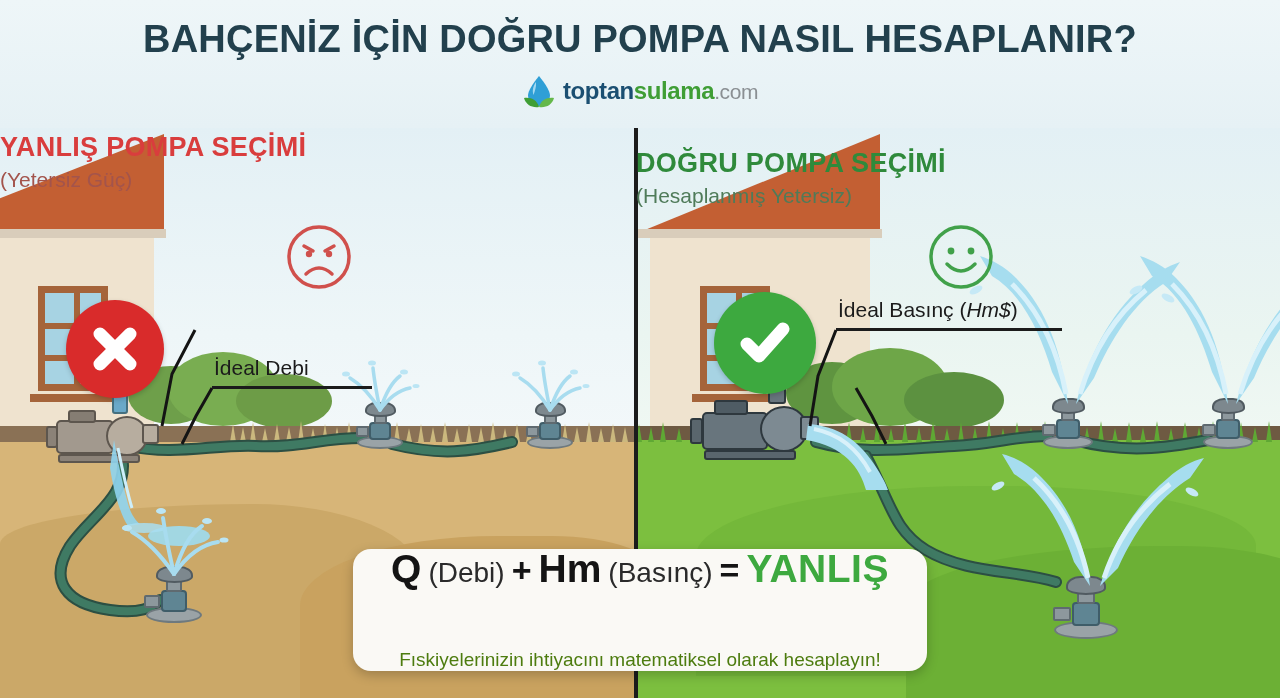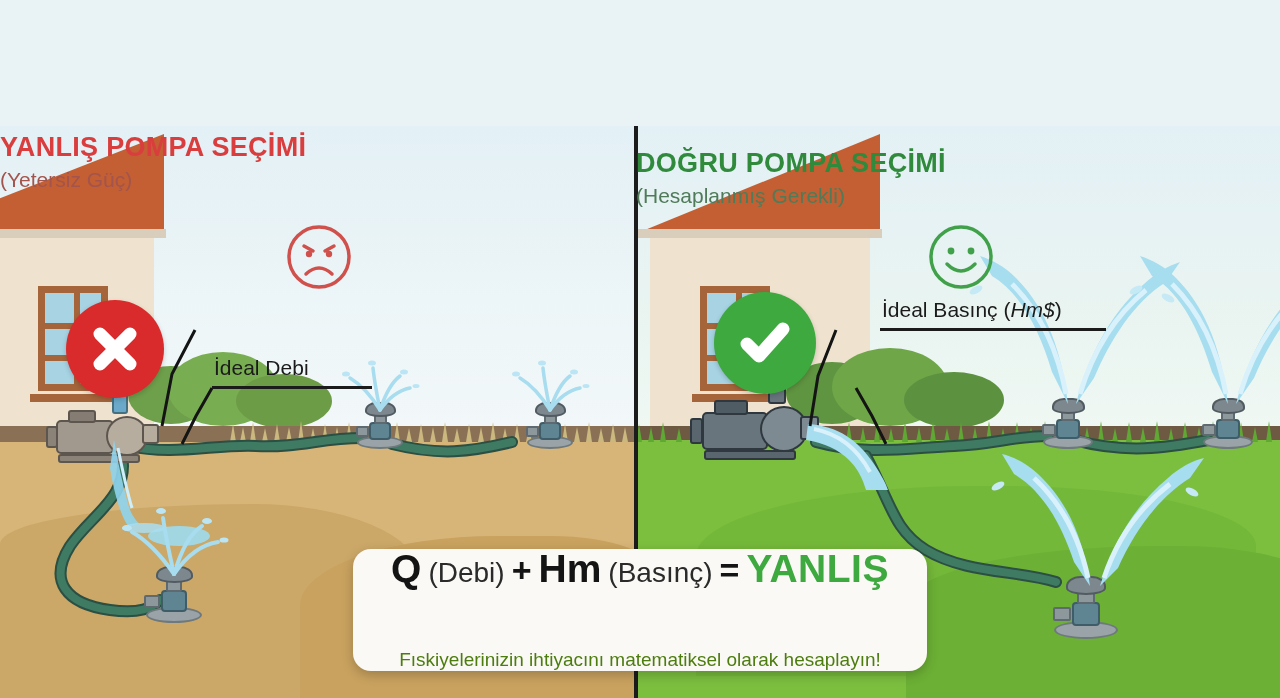--- a/index.html
+++ b/index.html
@@ -513,21 +513,21 @@
 
       <polyline points="856,262 872,290 886,318" stroke="#141414" stroke-width="3" fill="none"></polyline>
     </svg>
 
     <div class="panel-heading" id="head-left" style="left:0; top:6px; width:636px;">
       <div class="ph-main">YANLIŞ POMPA SEÇİMİ</div>
       <div class="ph-sub">(Yetersiz Güç)</div>
     </div>
     <div class="panel-heading" id="head-right" style="left:636px; top:22px; width:644px;">
       <div class="ph-main">DOĞRU POMPA SEÇİMİ</div>
-      <div class="ph-sub">(Hesaplanmış Gerekli)</div>
+      <div class="ph-sub">(Hesaplanmış Yetersiz)</div>
     </div>
 
     <div class="face" style="left:286px; top:98px;">
       <svg width="66" height="66" viewBox="0 0 66 66">
         <circle cx="33" cy="33" r="30" fill="none" stroke="#d0504c" stroke-width="3.5"></circle>
         <line x1="18" y1="22" x2="27" y2="27" stroke="#d0504c" stroke-width="3.5" stroke-linecap="round"></line>
         <line x1="48" y1="22" x2="39" y2="27" stroke="#d0504c" stroke-width="3.5" stroke-linecap="round"></line>
         <circle cx="23" cy="30" r="3.2" fill="#d0504c"></circle>
         <circle cx="43" cy="30" r="3.2" fill="#d0504c"></circle>
         <path d="M20 50 Q 33 38 46 50" stroke="#d0504c" stroke-width="3.5" fill="none" stroke-linecap="round"></path>
@@ -540,28 +540,42 @@
         <circle cx="43" cy="27" r="3.4" fill="#41a14a"></circle>
         <path d="M19 40 Q 33 54 47 40" stroke="#41a14a" stroke-width="3.5" fill="none" stroke-linecap="round"></path>
       </svg>
     </div>
 
     <div class="callout" style="left:214px; top:230px; width:180px; height:34px;">
       <div class="co-text" style="left:0; top:0;">İdeal Debi</div>
       <div class="co-rule" style="left:-2px; top:30px; width:160px;"></div>
     </div>
 
-    <div class="callout" style="left:882px; top:172px; width:250px; height:34px;">
+    <div class="callout" style="left:838px; top:172px; width:250px; height:34px;">
       <div class="co-text" style="left:0; top:0;">
         <span>İdeal Basınç (</span><span class="co-italic">Hm$</span><span>)</span>
       </div>
       <div class="co-rule" style="left:-2px; top:30px; width:226px;"></div>
     </div>
   </div>
 
+  <div id="header-band">
+    <div id="page-title">BAHÇENİZ İÇİN DOĞRU POMPA NASIL HESAPLANIR?</div>
+    <div id="brand-logo">
+      <div id="brand-mark">
+        <svg width="34" height="34" viewBox="0 0 34 34">
+          <path d="M17 2 C 17 2, 6 15, 6 21.5 C 6 27.3, 10.9 32, 17 32 C 23.1 32, 28 27.3, 28 21.5 C 28 15, 17 2, 17 2 Z" fill="#2f9fd6"></path>
+          <path d="M14 8 C 11 12, 10 17, 11.5 21 C 13 17, 14.5 12, 14 8 Z" fill="#bfe6f7" opacity=".8"></path>
+          <path d="M2 24 C 9 23, 15 26, 17 33 C 10 34, 4 31, 2 24 Z" fill="#3f9e35"></path>
+          <path d="M32 24 C 25 23, 19 26, 17 33 C 24 34, 30 31, 32 24 Z" fill="#64b84a"></path>
+        </svg>
+      </div>
+      <div id="brand-text"><span class="bt-1">toptan</span><span class="bt-2">sulama</span><span class="bt-3">.com</span></div>
+    </div>
+  </div>
 
   <div id="formula-card">
     <div id="formula-line">
       <span class="f-big">Q</span>
       <span class="f-small">(Debi)</span>
       <span class="f-op">+</span>
       <span class="f-big">Hm</span>
       <span class="f-small">(Basınç)</span>
       <span class="f-op">=</span>
       <span class="f-res">YANLIŞ</span>

